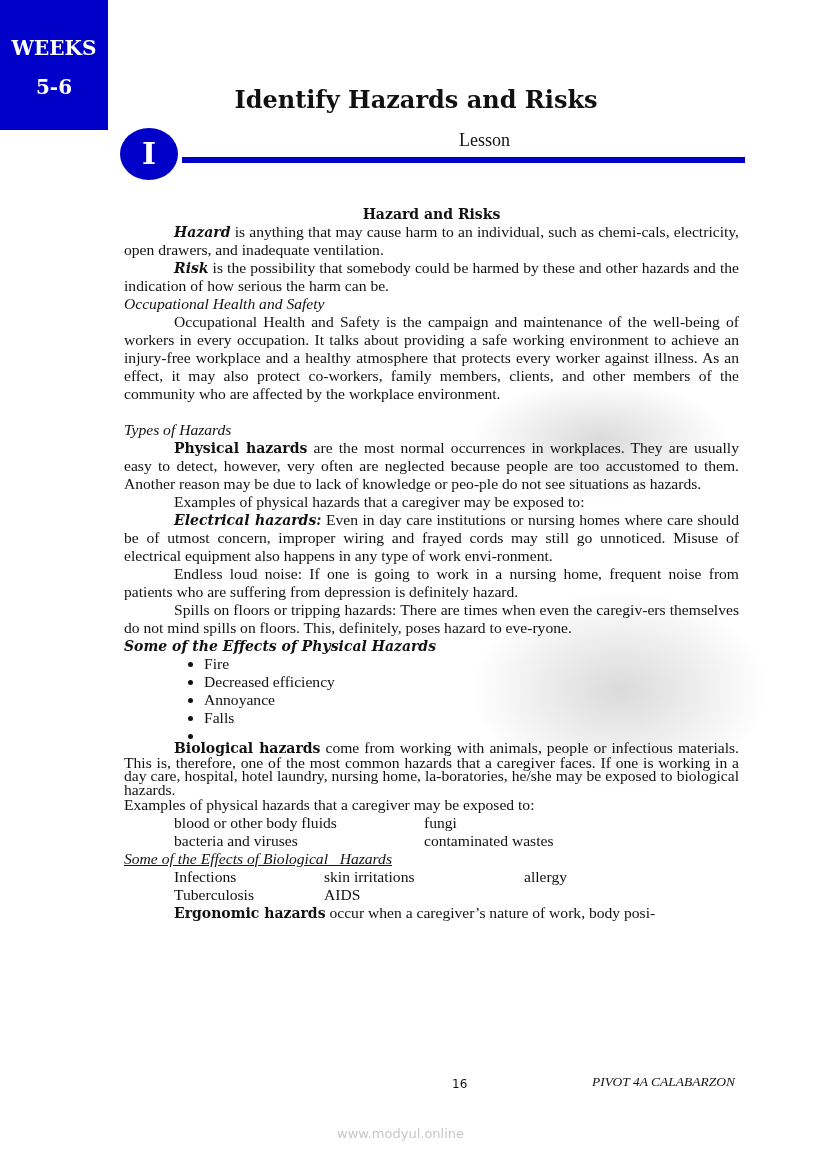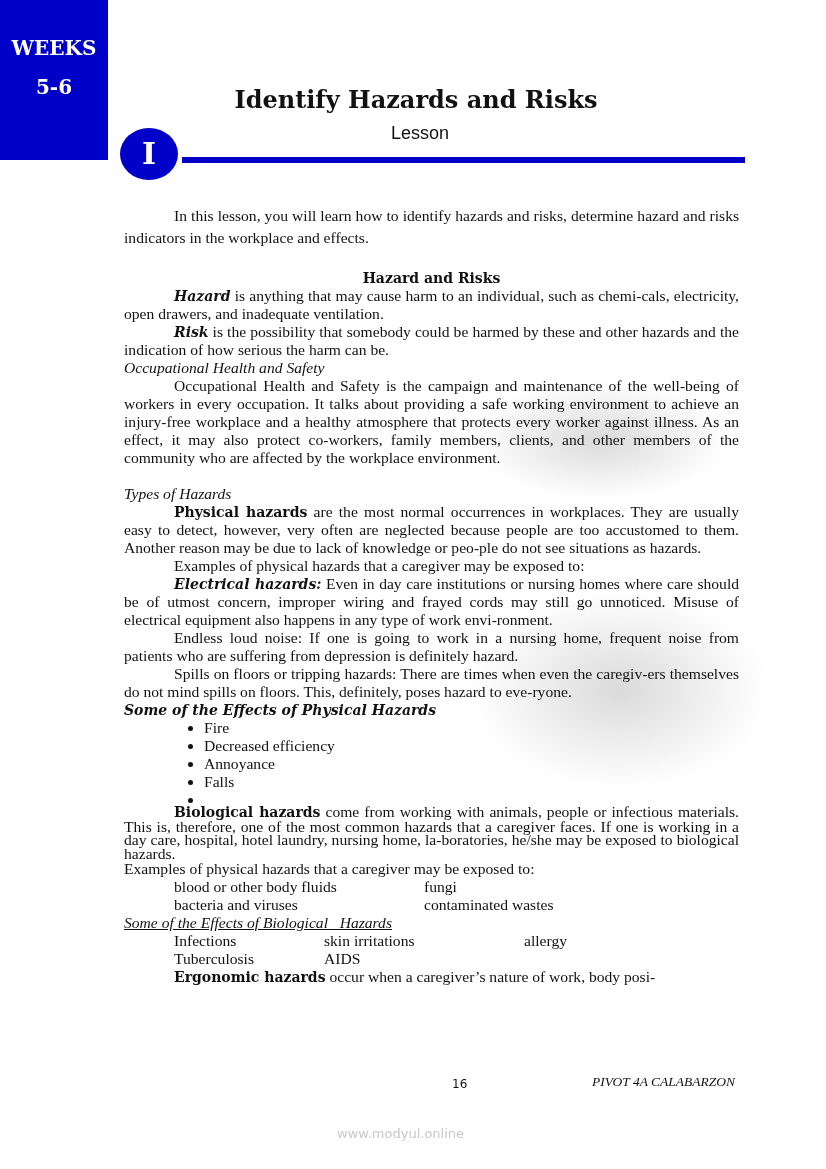--- a/index.html
+++ b/index.html
@@ -1,23 +1,23 @@
 <!DOCTYPE html>
 <html><head>
 <meta charset="utf-8">
 <style>
   html, body { margin: 0; padding: 0; background: #ffffff; }
   body { width: 826px; height: 1169px; position: relative; overflow: hidden;
          font-family: "DejaVu Serif", "Liberation Serif", serif; color: #111; }
-  .weeks-box { position: absolute; left: 0; top: 0; width: 108px; height: 160px; background: #0000c8; color: #fff;
+  .weeks-box { position: absolute; left: 0; top: 0; width: 108px; height: 130px; background: #0000c8; color: #fff;
                font-family: "DejaVu Serif", serif; font-weight: bold; text-align: center; }
   .weeks-box .w1 { position: absolute; top: 36px; left: 0; width: 108px; font-size: 20px; }
   .weeks-box .w2 { position: absolute; top: 75px; left: 0; width: 108px; font-size: 20px; }
   .title { position: absolute; left: 230px; top: 85px; width: 372px; text-align: center; font-weight: bold; font-size: 24px; font-family: "DejaVu Serif", serif; }
-  .subtitle { position: absolute; left: 330px; top: 123px; width: 180px; text-align: center; font-size: 18px; font-family: Liberation Sans, sans-serif; }
+  .subtitle { position: absolute; left: 330px; top: 130px; width: 180px; text-align: right; font-size: 18px; font-family: Liberation Serif, serif; }
   .circle { position: absolute; left: 120px; top: 128px; width: 58px; height: 52px; border-radius: 50%; background: #0000c8; color: #fff;
             font-weight: bold; font-size: 30px; text-align: center; line-height: 52px; font-family: "DejaVu Serif", serif; }
   .rule { position: absolute; left: 182px; top: 157px; width: 563px; height: 6px; background: #0000c8; }
   .content { position: absolute; left: 124px; top: 205px; width: 615px; font-family: "Liberation Serif", serif; font-size: 15.6px; line-height: 18px; }
   p { margin: 0; text-align: justify; }
   .ind { text-indent: 50px; }
   .lead { line-height: 22px; margin-bottom: 20px; }
   .h { font-weight: bold; font-family: "DejaVu Serif", serif; font-size: 14px; text-align: center; }
   .bi { font-weight: bold; font-style: italic; font-family: "DejaVu Serif", serif; font-size: 14px; }
   .b { font-weight: bold; font-family: "DejaVu Serif", serif; font-size: 14px; }
@@ -44,21 +44,20 @@
 
 <div class="title">Identify Hazards and Risks</div>
 <div class="subtitle">Lesson</div>
 <div class="circle">I</div>
 <div class="rule"></div>
 
 <div class="stain" style="left:470px;top:380px;width:260px;height:120px;"></div>
 <div class="stain" style="left:470px;top:590px;width:300px;height:200px;"></div>
 
 <div class="content">
-  <p class="ind lead">In this lesson, you will learn how to identify hazards and risks, determine hazard and risks indicators in the workplace and effects.</p>
 
   <div class="h">Hazard and Risks</div>
   <p class="ind"><span class="bi">Hazard</span><span> is anything that may cause harm to an individual, such as chemi-cals, electricity, open drawers, and inadequate ventilation.</span></p>
   <p class="ind"><span class="bi">Risk</span><span> is the possibility that somebody could be harmed by these and other hazards and the indication of how serious the harm can be.</span></p>
 
   <div class="it">Occupational Health and Safety</div>
   <p class="ind">Occupational Health and Safety is the campaign and maintenance of the well-being of workers in every occupation. It talks about providing a safe working environment to achieve an injury-free workplace and a healthy atmosphere that protects every worker against illness. As an effect, it may also protect co-workers, family members, clients, and other members of the community who are affected by the workplace environment.</p>
   <div class="gap"></div>
 
   <div class="it">Types of Hazards</div>

